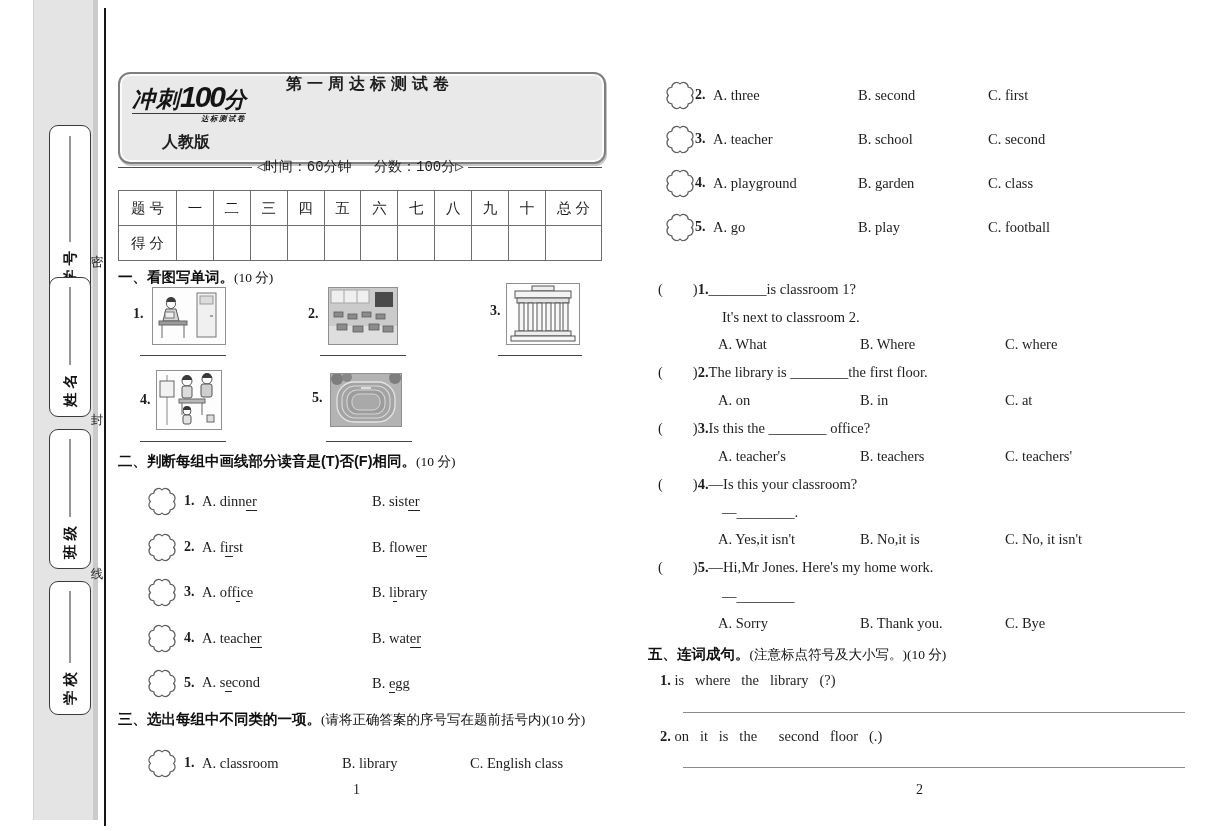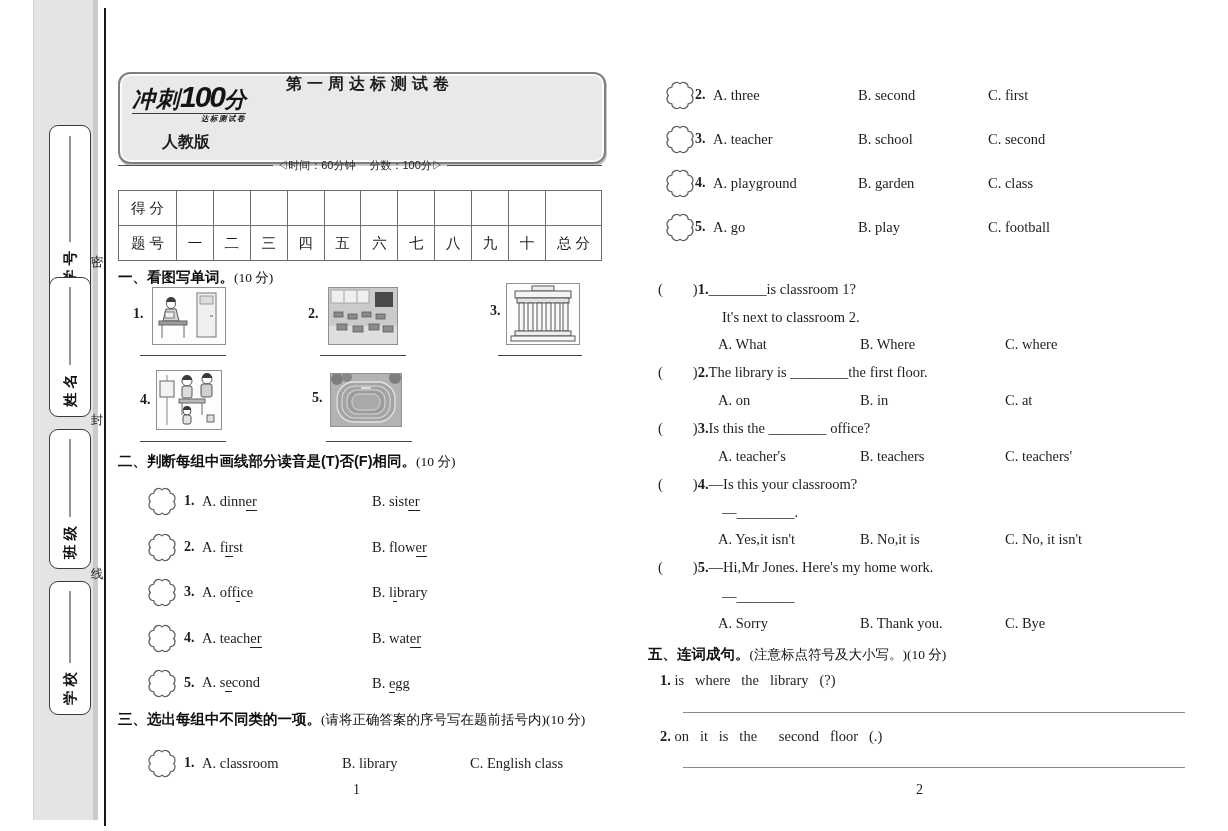--- a/index.html
+++ b/index.html
@@ -31,21 +31,21 @@
   .edition{left:42px;top:58px;font-size:16px;font-weight:bold;font-family:"Liberation Sans",sans-serif;}
   .hdr-title{left:130px;width:240px;top:0;text-align:center;font-size:16px;font-weight:bold;
              letter-spacing:5px;}
   .hdr-sub{left:130px;width:240px;top:45px;text-align:center;font-size:15px;letter-spacing:2px;}
   .badge{right:5px;top:4px;width:116px;height:79px;background:#fbfbfb;border:1.5px solid #9a9a9a;
          border-radius:10px;text-align:center;}
   .badge-label{display:block;margin-top:4px;font-size:13.5px;font-weight:bold;
                font-family:"Liberation Sans",sans-serif;letter-spacing:1px;}
   
   .meta{left:118px;top:158px;width:484px;display:flex;align-items:center;
-        font-size:11px;font-family:Liberation Sans, sans-serif;color:#222;justify-content:space-between;}
+        font-size:14px;font-family:Liberation Mono, monospace;color:#222;justify-content:space-between;}
   .mline{flex:1;border-top:1px solid #4d4d4d;height:0;}
   .meta-text{padding:0 4px;white-space:pre;}
   
   .stable{left:118px;top:190px;width:484px;}
   .stable table{border-collapse:collapse;width:100%;table-layout:fixed;}
   .stable td{border:1.5px solid #6e6e6e;height:32px;text-align:center;font-size:14.5px;
              font-family:"Liberation Sans",sans-serif;color:#1c1c1c;}
   
   .shead{font-size:14.5px;font-weight:bold;font-family:"Liberation Sans",sans-serif;color:#101010;
          white-space:nowrap;}
@@ -130,46 +130,46 @@
           <col>
           <col>
           <col>
           <col>
           <col>
           <col>
           <col style="width:56px">
         </colgroup>
       <tbody>
           <tr>
-        <td>得 分</td>
-        <td></td>
-            <td></td>
-        <td></td>
-            <td></td>
-        <td></td>
-            <td></td>
-        <td></td>
-            <td></td>
-        <td></td>
-            <td></td>
-        <td></td>
-      </tr>
-      <tr>
         <td>题 号</td>
         <td>一</td>
         <td>二</td>
         <td>三</td>
         <td>四</td>
         <td>五</td>
         <td>六</td>
         <td>七</td>
         <td>八</td>
         <td>九</td>
         <td>十</td>
         <td>总 分</td>
+      </tr>
+      <tr>
+        <td>得 分</td>
+        <td></td>
+            <td></td>
+        <td></td>
+            <td></td>
+        <td></td>
+            <td></td>
+        <td></td>
+            <td></td>
+        <td></td>
+            <td></td>
+        <td></td>
       </tr>
     </tbody>
       </table>
   </div>
 
   <div class="abs shead" style="left:118px;top:268px">
     <span>一、看图写单词。</span><span class="pr">(10 分)</span>
   </div>
 
   <span class="abs num" style="left:133px;top:306px">1.</span>

